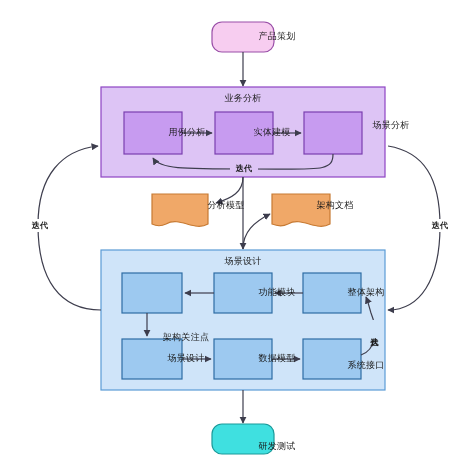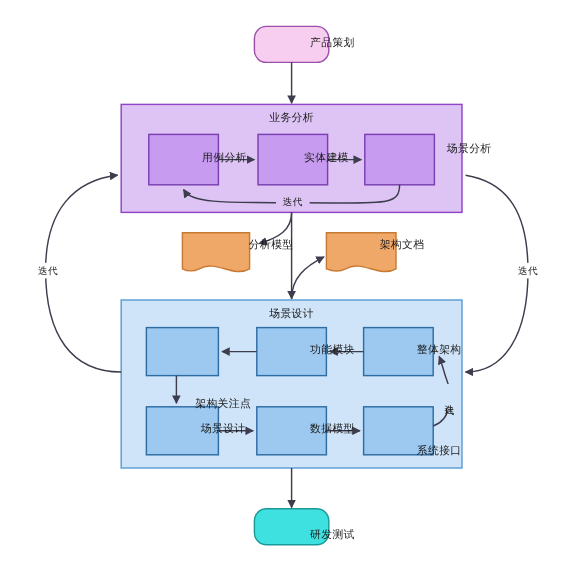--- a/index.html
+++ b/index.html
@@ -37,20 +37,21 @@
   .edge-label {
     position: absolute;
     display: flex;
     align-items: center;
     justify-content: center;
     font-size: 8px;
     color: #1a1a1a;
     background: #ffffff;
     padding: 0 1px;
     letter-spacing: 0.3px;
+    font-weight: bold;
   }
   .container-title {
     position: absolute;
     display: flex;
     align-items: center;
     justify-content: center;
     font-size: 9px;
     color: #1a1a1a;
     letter-spacing: 0.3px;
   }
@@ -132,20 +133,20 @@
 <div class="node-label" style="left:272px; top:196px; width:58px; height:20px;">架构文档</div>
 
 <div class="container-title" style="left:181px; top:253px; width:124px; height:16px;">场景设计</div>
 
 <div class="node-label" style="left:122px; top:273px; width:60px; height:40px;margin-top:45px;">架构关注点</div>
 <div class="node-label" style="left:214px; top:273px; width:58px; height:40px;">功能模块</div>
 <div class="node-label" style="left:303px; top:273px; width:58px; height:40px;border-radius:15px;">整体架构</div>
 
 <div class="node-label" style="left:122px; top:339px; width:60px; height:40px;text-align:right;">场景设计</div>
 <div class="node-label" style="left:214px; top:339px; width:58px; height:40px;">数据模型</div>
-<div class="node-label" style="left:303px; top:357px; width:58px; height:40px;">系统接口</div>
+<div class="node-label" style="left:303px; top:346px; width:58px; height:40px;">系统接口</div>
 
 <div class="edge-label" style="left:362px; top:320px; width:20px; height:22px; background:#cfe4f9; writing-mode:vertical-rl;">迭代</div>
 
 <div class="edge-label" style="left:28px; top:219px; width:22px; height:13px;">迭代</div>
 <div class="edge-label" style="left:428px; top:219px; width:22px; height:13px;">迭代</div>
 
 <div class="node-label" style="left:212px; top:424px; width:62px; height:46px;border-radius:14px;">研发测试</div>
 
 </body></html>

